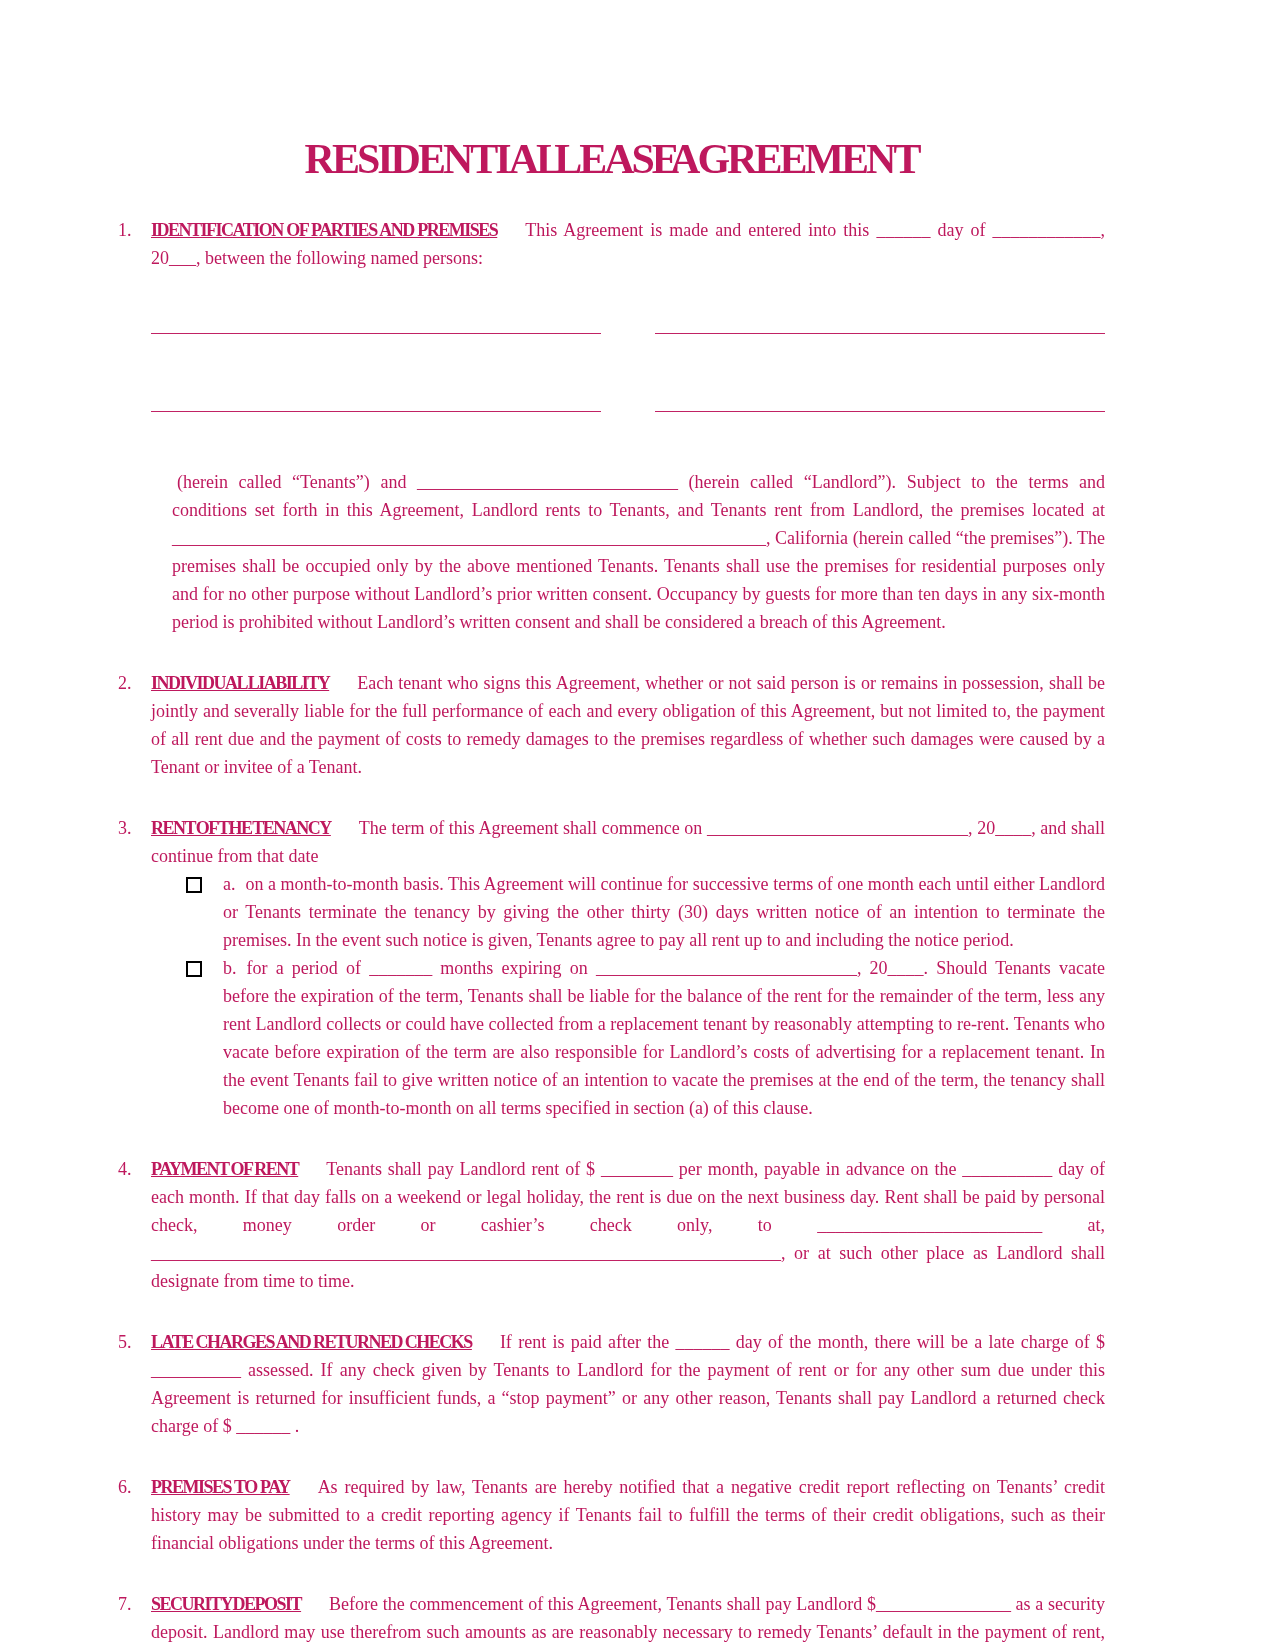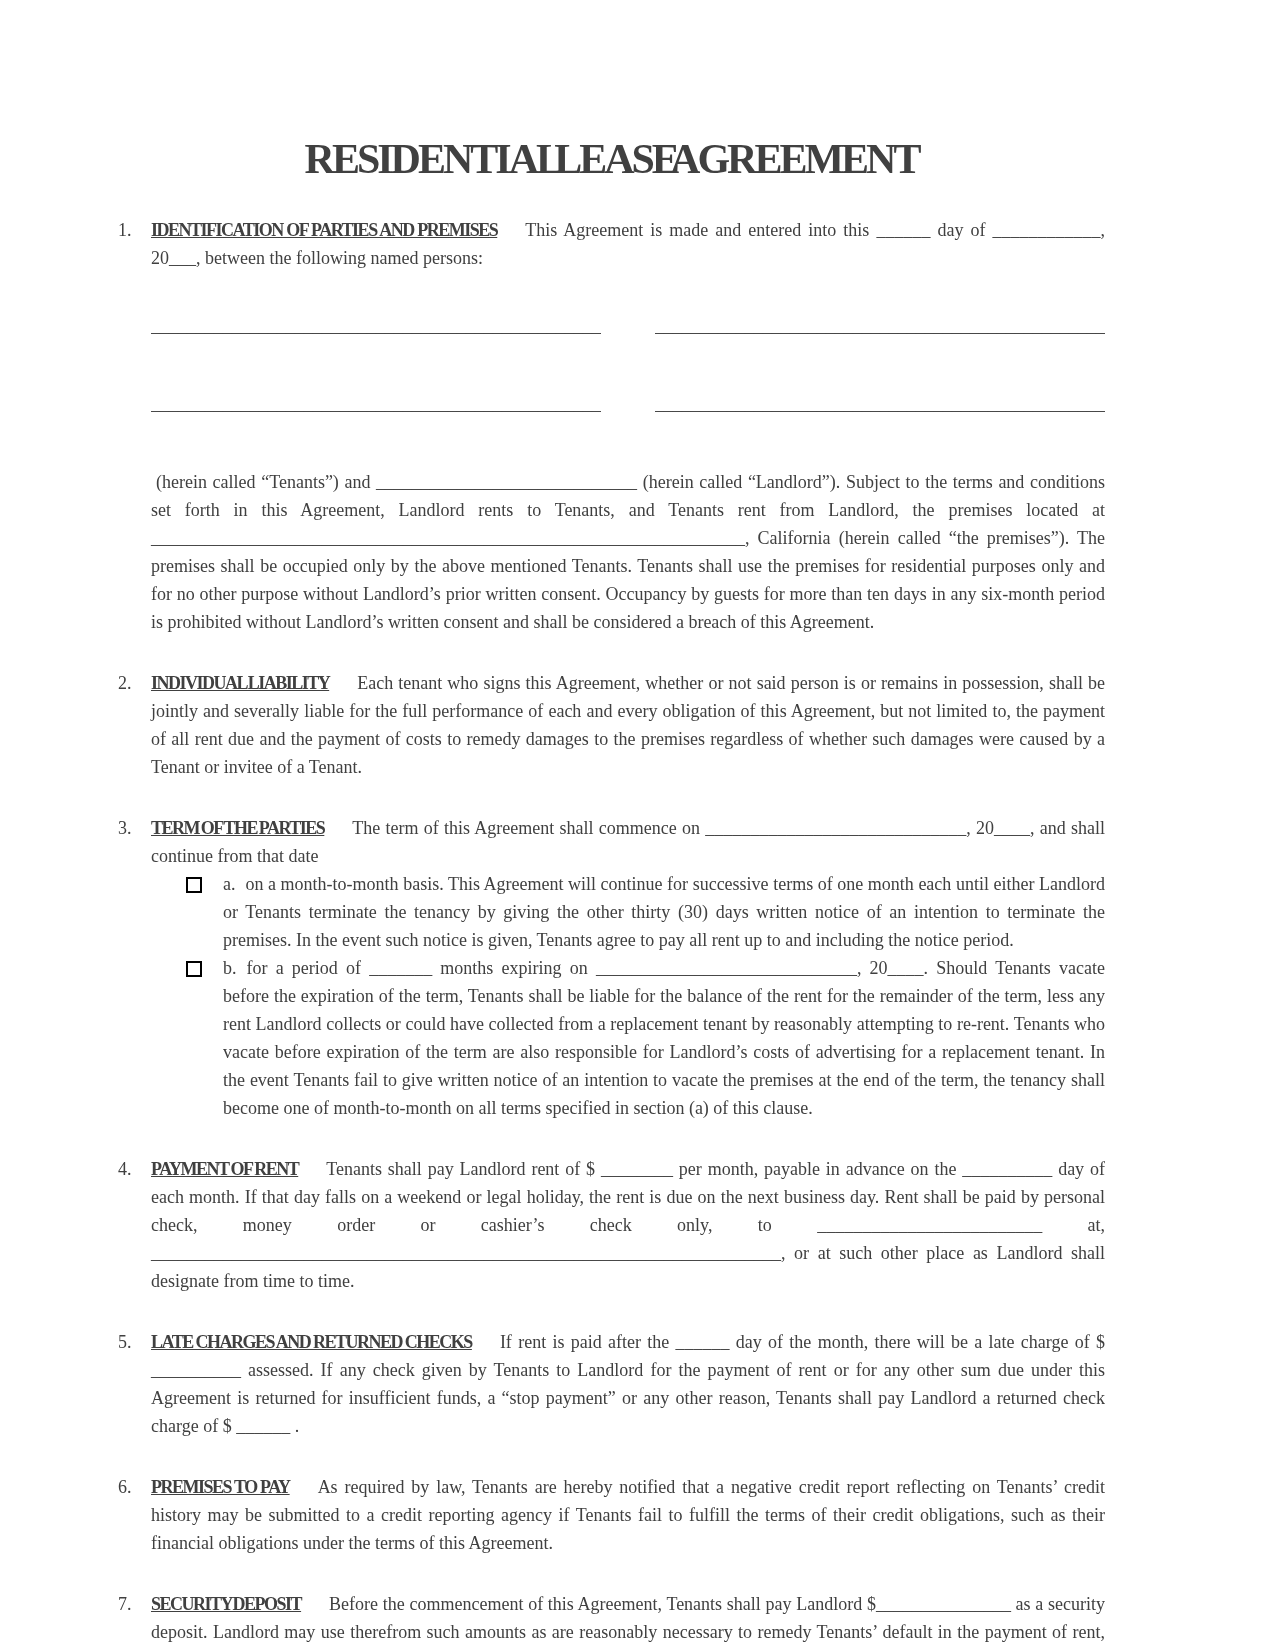--- a/index.html
+++ b/index.html
@@ -12,21 +12,21 @@
     width: 1275px;
     height: 1650px;
     margin: 0 auto;
     background: #ffffff;
     box-sizing: border-box;
     padding: 136px 170px 0 118px;
     overflow: hidden;
     font-family: "Liberation Serif", "DejaVu Serif", serif;
     font-size: 18px;
     line-height: 28px;
-    color: #404040;
+    color: #be185d;
   }
   .doc-title {
     text-align: center;
     font-size: 42px;
     line-height: 46px;
     font-weight: bold;
     letter-spacing: -3px;
     word-spacing: -12px;
     margin: 0 0 34px 0;
   }
@@ -63,20 +63,21 @@
     white-space: nowrap;
     align-items: center;
   }
   .sig-line {
     display: inline-block;
     overflow: hidden;
     letter-spacing: 0;
   }
   .continuation {
     text-indent: 5px;
+    margin-left: 21px;
   }
   .sub-items {
     margin-left: 35px;
   }
   .sub-item {
     display: grid;
     grid-template-columns: 37px 1fr;
     font-family: Liberation Serif, serif;
   }
   .checkbox {
@@ -121,21 +122,21 @@
   <div class="section">
     <div class="num">2.</div>
     <div class="content">
       <p class="para"><span class="heading">INDIVIDUAL LIABILITY</span><span>Each tenant who signs this Agreement, whether or not said person is or remains in possession, shall be jointly and severally liable for the full performance of each and every obligation of this Agreement, but not limited to, the payment of all rent due and the payment of costs to remedy damages to the premises regardless of whether such damages were caused by a Tenant or invitee of a Tenant.</span></p>
     </div>
   </div>
 
   <div class="section">
     <div class="num">3.</div>
     <div class="content">
-      <p class="para"><span class="heading">TERM OF THE PARTIES</span><span>The term of this Agreement shall commence on _____________________________, 20____, and shall continue from that date</span></p>
+      <p class="para"><span class="heading">RENT OF THE TENANCY</span><span>The term of this Agreement shall commence on _____________________________, 20____, and shall continue from that date</span></p>
       <div class="sub-items">
         <div class="sub-item">
           <span><span class="checkbox"></span></span>
           <div class="sub-text"><span class="sub-label">a.</span><span>on a month-to-month basis.  This Agreement will continue for successive terms of one month each until either Landlord or Tenants terminate the tenancy by giving the other thirty (30) days written notice of an intention to terminate the premises.  In the event such notice is given, Tenants agree to pay all rent up to and including the notice period.</span></div>
         </div>
         <div class="sub-item">
           <span><span class="checkbox"></span></span>
           <div class="sub-text"><span class="sub-label">b.</span><span>for a period of _______ months expiring on _____________________________, 20____.  Should Tenants vacate before the expiration of the term, Tenants shall be liable for the balance of the rent for the remainder of the term, less any rent Landlord collects or could have collected from a replacement tenant by reasonably attempting to re-rent.  Tenants who vacate before expiration of the term are also responsible for Landlord’s costs of advertising for a replacement tenant.  In the event Tenants fail to give written notice of an intention to vacate the premises at the end of the term, the tenancy shall become one of month-to-month on all terms specified in section (a) of this clause.</span></div>
         </div>
       </div>

